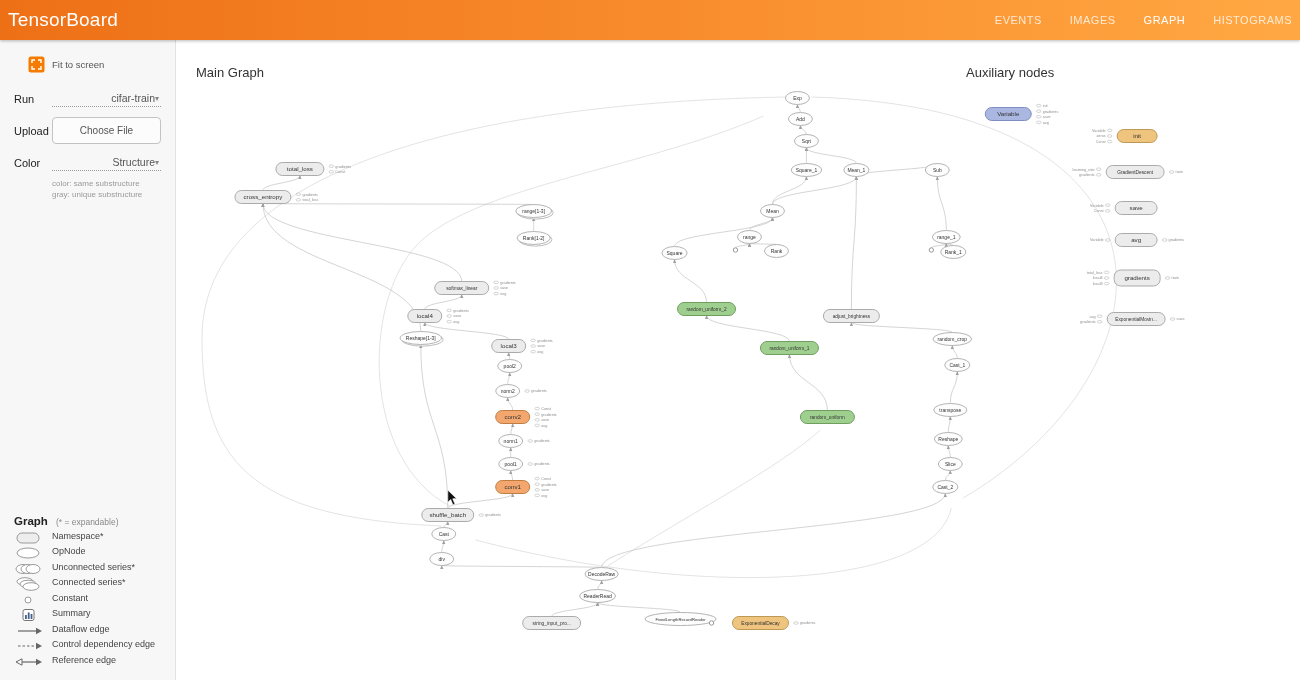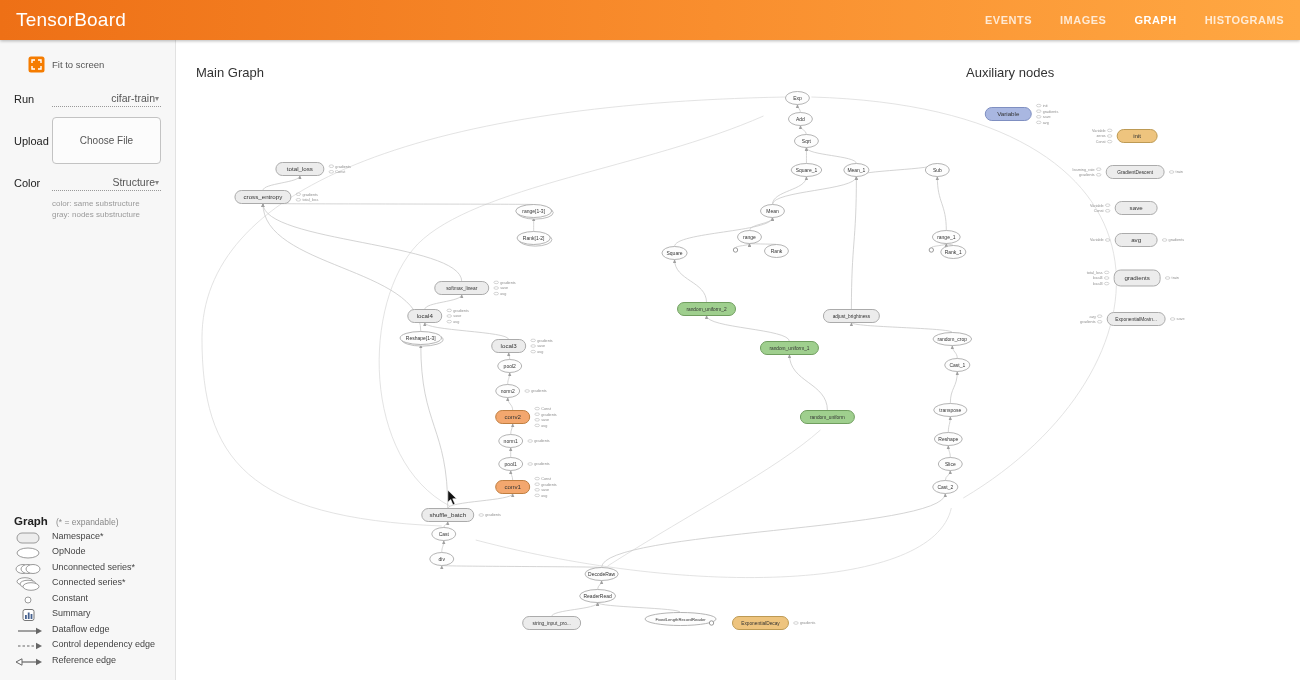--- a/index.html
+++ b/index.html
@@ -1,24 +1,24 @@
 <!DOCTYPE html>
 <html><head>
 <meta charset="utf-8">
 <style>
   *{margin:0;padding:0;box-sizing:border-box}
   html,body{width:1300px;height:680px;overflow:hidden;background:#fff;
     font-family:"Liberation Sans",sans-serif}
   
   header{height:40px;background:linear-gradient(90deg,#ee7016 0%,#f98e2e 55%,#ffa843 100%);
-    display:flex;align-items:center;justify-content:space-between;padding:0 16px;
+    display:flex;align-items:center;justify-content:space-between;padding:0 8px;
     box-shadow:0 1px 3px rgba(0,0,0,.28);position:relative;z-index:5}
   .logo{color:#fff;font-size:19px;letter-spacing:.2px}
   nav{display:flex;gap:28px}
-  .nav-item{color:rgba(255,255,255,.78);font-size:11px;font-weight:700;
+  .nav-item{color:rgba(255,255,255,.78);font-size:11px;font-weight:400;
     letter-spacing:.5px;cursor:pointer}
   .nav-item.active{color:#fff}
   
   .content{display:flex;height:640px}
   aside{width:176px;background:#f7f7f7;border-right:1px solid #e2e2e2;
     display:flex;flex-direction:column;padding:14px 0 10px}
   main{position:relative;flex:1;background:#fff}
   main h2{position:absolute;font-size:13px;font-weight:400;color:#333;z-index:2}
   #main-title{left:20px;top:25px}
   #aux-title{left:790px;top:25px}
@@ -27,21 +27,21 @@
   
   .fit-row{display:flex;align-items:center;gap:7px;padding:2px 14px 12px 28px}
   .fit-row span{font-size:9.5px;color:#555}
   .fit-btn{width:17px;height:17px;border:none;background:transparent;cursor:pointer;padding:0}
   .row{display:flex;align-items:center;padding:5px 14px}
   .row .lbl{width:38px;font-size:11px;color:#222}
   .select{flex:1;font-size:10.5px;color:#555;border-bottom:1px dotted #999;
     display:flex;justify-content:flex-end;align-items:center;padding:2px 2px;cursor:pointer}
   .caret{font-size:8px;color:#888}
   .file-btn{flex:1;border:1px solid #c3c3c3;border-radius:4px;background:#fcfcfc;
-    font-size:10px;color:#555;padding:17px 0;cursor:pointer}
+    font-size:10px;color:#555;padding:7px 0;cursor:pointer}
   .help{padding:2px 14px 0 52px;font-size:8px;color:#9a9a9a;line-height:1.4}
   
   .legend{margin-top:auto;padding:8px 14px 0}
   .legend-head{display:flex;align-items:baseline;gap:8px;margin-bottom:4px}
   .legend-title{font-size:11.5px;font-weight:700;color:#222}
   .legend-sub{font-size:8.5px;color:#888}
   .legend-item{display:flex;align-items:flex-start;gap:8px;height:15.5px}
   .legend-item span{font-size:9px;color:#444}
 </style>
 </head>
@@ -85,21 +85,21 @@
     <div class="row">
       <span class="lbl">Color</span>
       <div class="select">
         <span>Structure</span>
         <span class="caret">▾</span>
       </div>
     </div>
 
     <div class="help">
       <div>color: same substructure</div>
-      <div>gray: nodes substructure</div>
+      <div>gray: unique substructure</div>
     </div>
 
     <div class="legend">
       <div class="legend-head">
         <span class="legend-title">Graph</span>
         <span class="legend-sub">(* = expandable)</span>
       </div>
       <div id="legend-items">
           <div class="legend-item">
             <svg width="30" height="14" viewBox="0 0 30 14">

